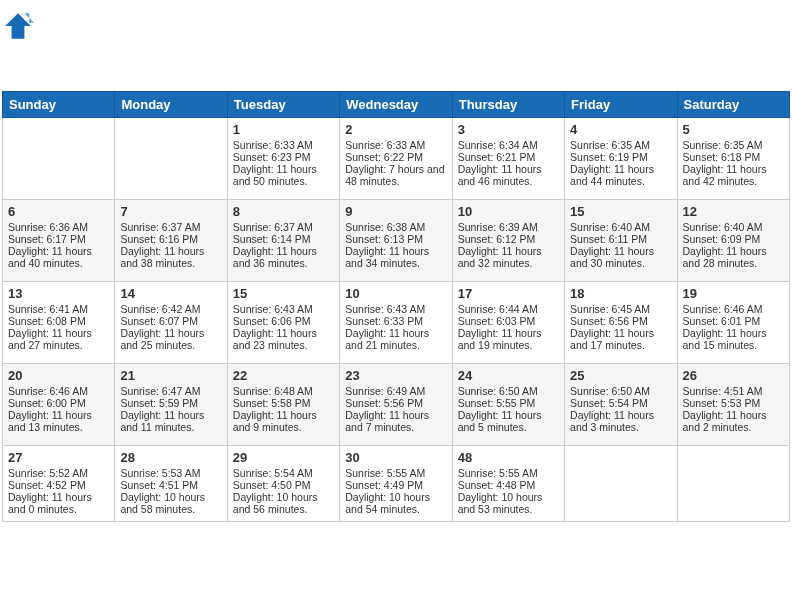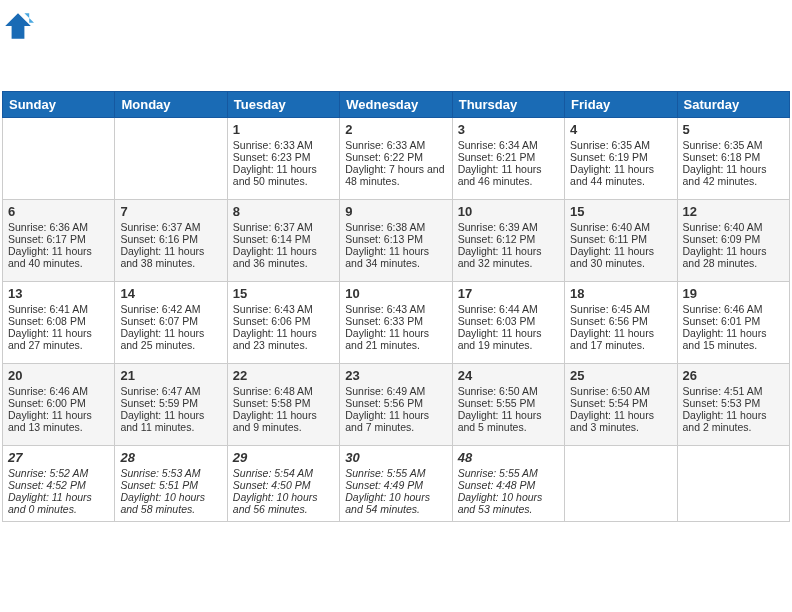--- a/index.html
+++ b/index.html
@@ -87,21 +87,20 @@
       font-size: 13px;
       font-weight: bold;
       display: block;
       margin-bottom: 2px;
     }
     .cell-empty {
       background: #f9f9f9;
     }
     .last-row td {
       height: 76px;
-      font-style: italic;
     }
   </style>
 </head>
 <body>
 
 <div class="page">
   <div class="header">
     <div class="logo">
       <svg class="logo-icon" viewBox="0 0 40 40">
         <polygon points="20,4 36,20 28,20 28,36 12,36 12,20 4,20" fill="#1a6bb5"></polygon>
@@ -300,21 +299,21 @@
         <tr class="last-row">
           <td>
             <span class="day-num">27</span>
             <div>Sunrise: 5:52 AM</div>
             <div>Sunset: 4:52 PM</div>
             <div>Daylight: 11 hours and 0 minutes.</div>
           </td>
           <td>
             <span class="day-num">28</span>
             <div>Sunrise: 5:53 AM</div>
-            <div>Sunset: 5:51 PM</div>
+            <div>Sunset: 4:51 PM</div>
             <div>Daylight: 10 hours and 58 minutes.</div>
           </td>
           <td>
             <span class="day-num">29</span>
             <div>Sunrise: 5:54 AM</div>
             <div>Sunset: 4:50 PM</div>
             <div>Daylight: 10 hours and 56 minutes.</div>
           </td>
           <td>
             <span class="day-num">30</span>

